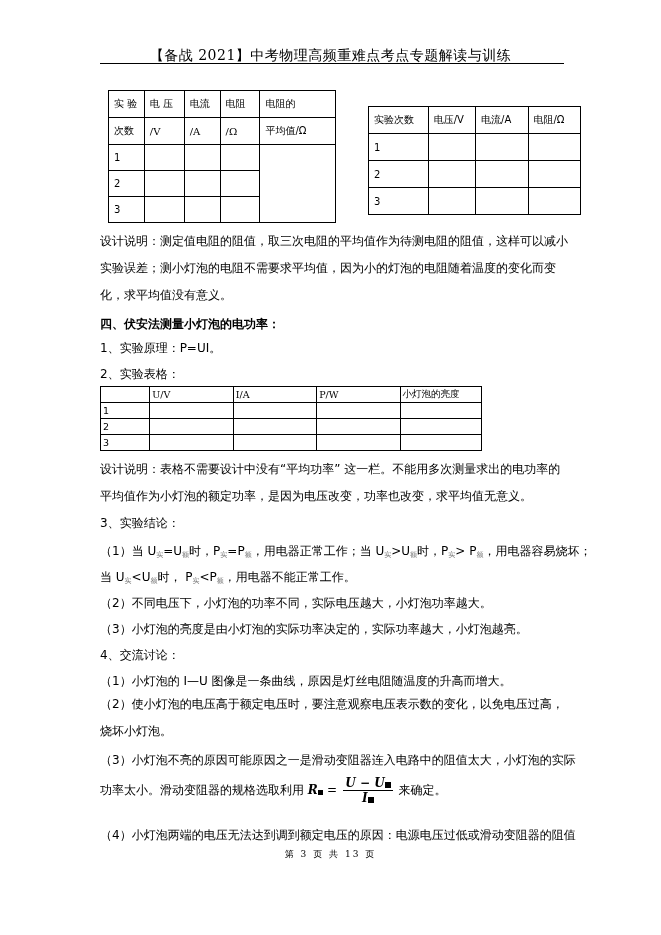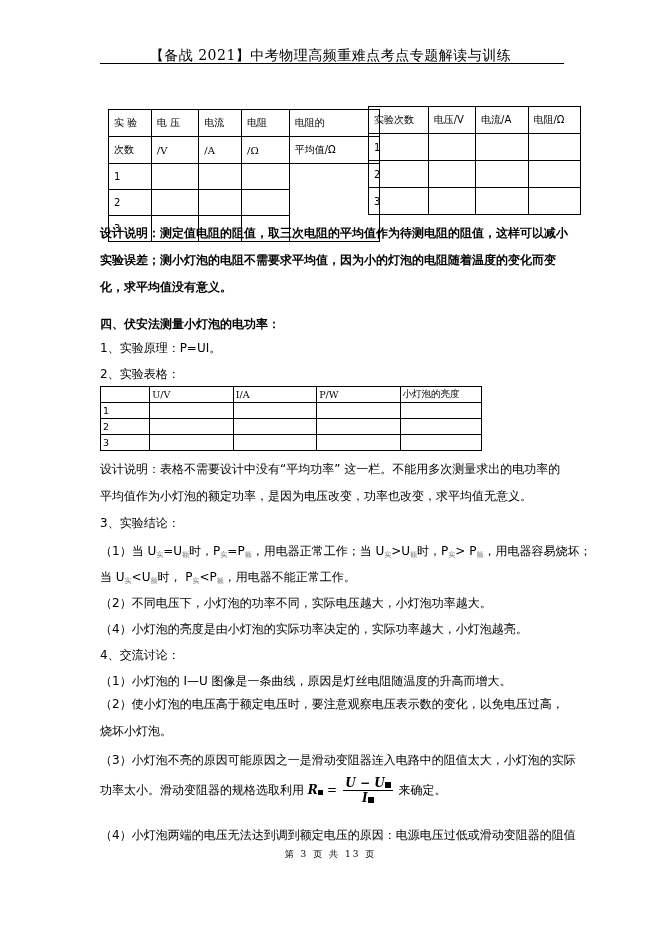--- a/index.html
+++ b/index.html
@@ -12,21 +12,21 @@
     position: absolute; left: 0; width: 661px; top: 47px;
     text-align: center; font-size: 14px; letter-spacing: 0.5px;
     font-family: "DejaVu Serif", serif;
   }
   .header-rule {
     position: absolute; left: 100px; width: 464px; top: 63px;
     border-top: 1px solid #000;
   }
   table { border-collapse: collapse; position: absolute; }
   td { border: 1px solid #000; padding: 0 0 0 5px; vertical-align: middle; font-size: 10px; }
-  .t1 { left: 108px; top: 90px; width: 272px; margin-top: 19px; }
+  .t1 { left: 108px; top: 90px; width: 228px; }
   .t1 td { height: 25px; }
   .t1 .hd { height: 26px; font-size: 10px; }
   .t2 { left: 368px; top: 106px; width: 213px; }
   .t2 td { height: 26px; }
   .t3 { left: 100px; top: 386px; width: 382px; }
   .t3 td { height: 15px; font-size: 9.5px; padding-left: 2px; }
   .para {
     position: absolute; left: 100px; width: 470px;
     font-size: 12px; line-height: 27px;
   }
@@ -116,21 +116,21 @@
       </tr>
   <tr>
         <td>3</td>
         <td></td>
         <td></td>
         <td></td>
       </tr>
 </tbody>
   </table>
 
-<div class="para" style="top:220px;font-weight:bold;">设计说明：测定值电阻的阻值，取三次电阻的平均值作为待测电阻的阻值，这样可以减小实验误差；测小灯泡的电阻不需要求平均值，因为小的灯泡的电阻随着温度的变化而变化，求平均值没有意义。</div>
+<div class="para" style="top:228px;">设计说明：测定值电阻的阻值，取三次电阻的平均值作为待测电阻的阻值，这样可以减小实验误差；测小灯泡的电阻不需要求平均值，因为小的灯泡的电阻随着温度的变化而变化，求平均值没有意义。</div>
 
 <div class="red-heading">四、伏安法测量小灯泡的电功率：</div>
 <div class="line" style="top:340px;">1、实验原理：P=UI。</div>
 <div class="line" style="top:366px;">2、实验表格：</div>
 
 <table class="t3">
   <tbody>
       <tr>
     <td style="width:46px"></td>
     <td style="width:80px" class="mono">U/V</td>
@@ -166,21 +166,21 @@
 
 <div class="line" style="top:515px;text-align:right;">3、实验结论：</div>
 
 <div class="line" style="top:543px;">
   <span>（1）当 U</span><span class="sub">实</span><span>=U</span><span class="sub">额</span><span>时，P</span><span class="sub">实</span><span>=P</span><span class="sub">额</span><span>，用电器正常工作；当 U</span><span class="sub">实</span><span>&gt;U</span><span class="sub">额</span><span>时，P</span><span class="sub">实</span><span>&gt; P</span><span class="sub">额</span><span>，用电器容易烧坏；</span>
 </div>
 <div class="line" style="top:569px;">
   <span>当 U</span><span class="sub">实</span><span>&lt;U</span><span class="sub">额</span><span>时，  P</span><span class="sub">实</span><span>&lt;P</span><span class="sub">额</span><span>，用电器不能正常工作。</span>
 </div>
 <div class="line" style="top:595px;">（2）不同电压下，小灯泡的功率不同，实际电压越大，小灯泡功率越大。</div>
-<div class="line" style="top:621px;">（4）小灯泡的亮度是由小灯泡的实际功率决定的，实际功率越大，小灯泡越亮。</div>
+<div class="line" style="top:621px;">（3）小灯泡的亮度是由小灯泡的实际功率决定的，实际功率越大，小灯泡越亮。</div>
 
 <div class="line" style="top:647px;">4、交流讨论：</div>
 <div class="line" style="top:673px;">（1）小灯泡的 I—U 图像是一条曲线，原因是灯丝电阻随温度的升高而增大。</div>
 <div class="para" style="top:691px;">（2）使小灯泡的电压高于额定电压时，要注意观察电压表示数的变化，以免电压过高，烧坏小灯泡。</div>
 <div class="line" style="top:752px;">（3）小灯泡不亮的原因可能原因之一是滑动变阻器连入电路中的阻值太大，小灯泡的实际</div>
 <div class="line" style="top:776px;">
   <span>功率太小。滑动变阻器的规格选取利用</span>
   <span class="formula">
     <span>R</span><span class="blk" style="width:5px;height:5px;"></span>
     <span style="font-style:normal;font-weight:normal;">=</span>

